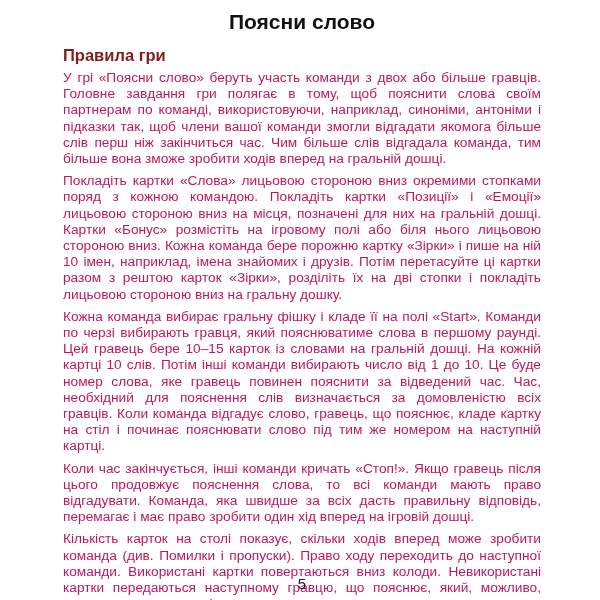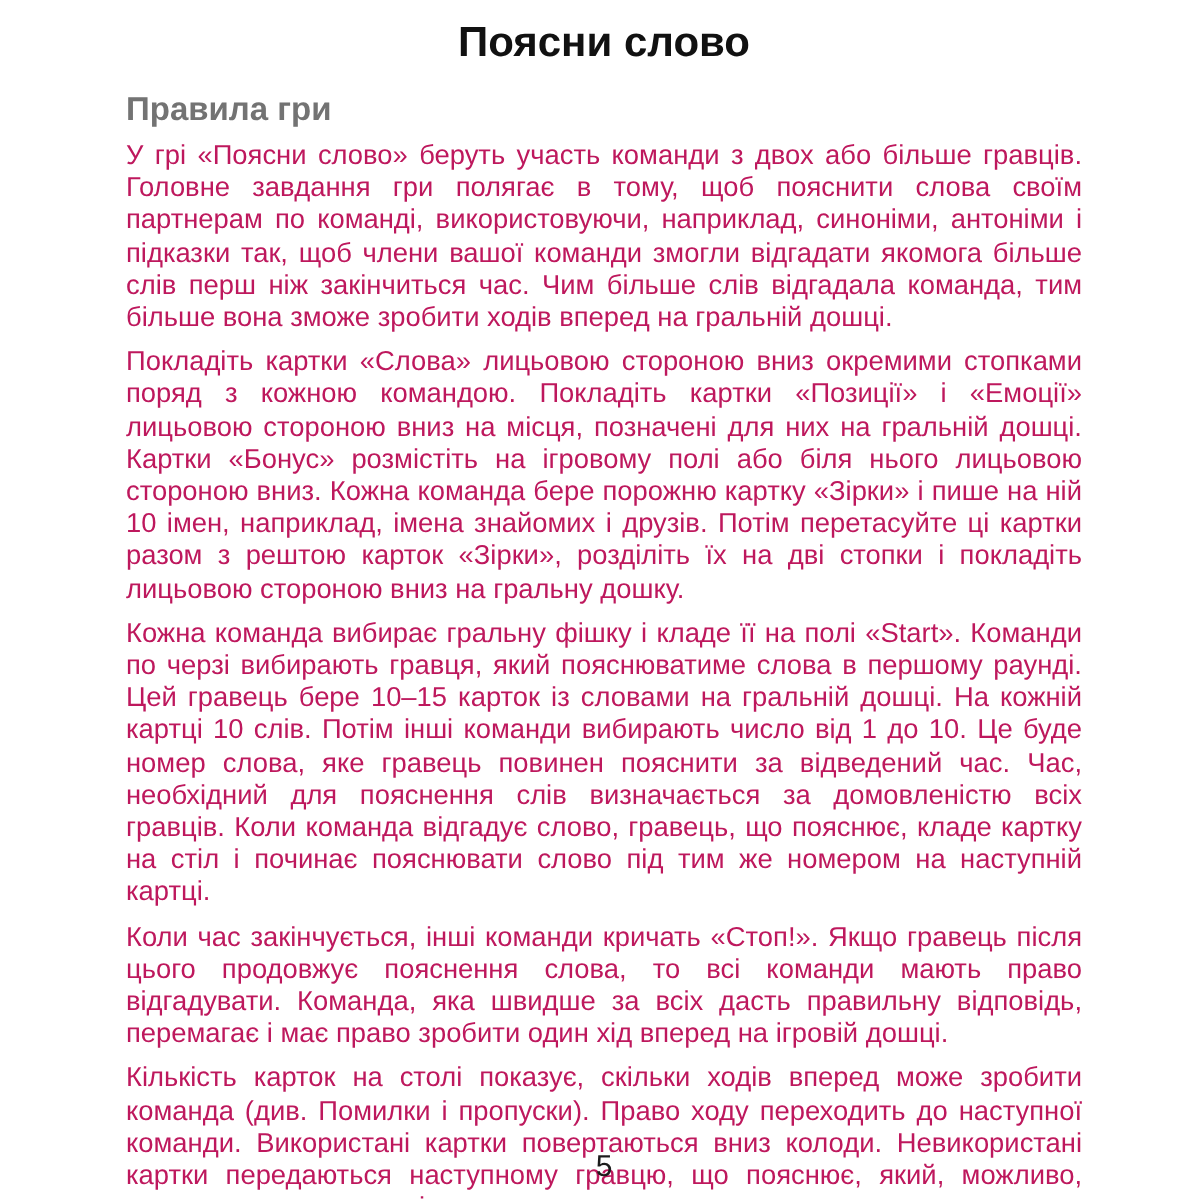--- a/index.html
+++ b/index.html
@@ -25,21 +25,21 @@
     font-weight: bold;
     text-align: center;
     color: #111111;
   }
   .section-heading {
     margin: 0 0 5px 0;
     font-size: 16.5px;
     line-height: 20px;
     font-weight: bold;
     text-align: left;
-    color: #737373;
+    color: #7f1d1d;
   }
   .rules-paragraph {
     margin: 0 0 6px 0;
     font-size: 13.7px;
     line-height: 16.2px;
     text-align: justify;
     color: #be185d;
   }
   .page-number {
     position: absolute;

